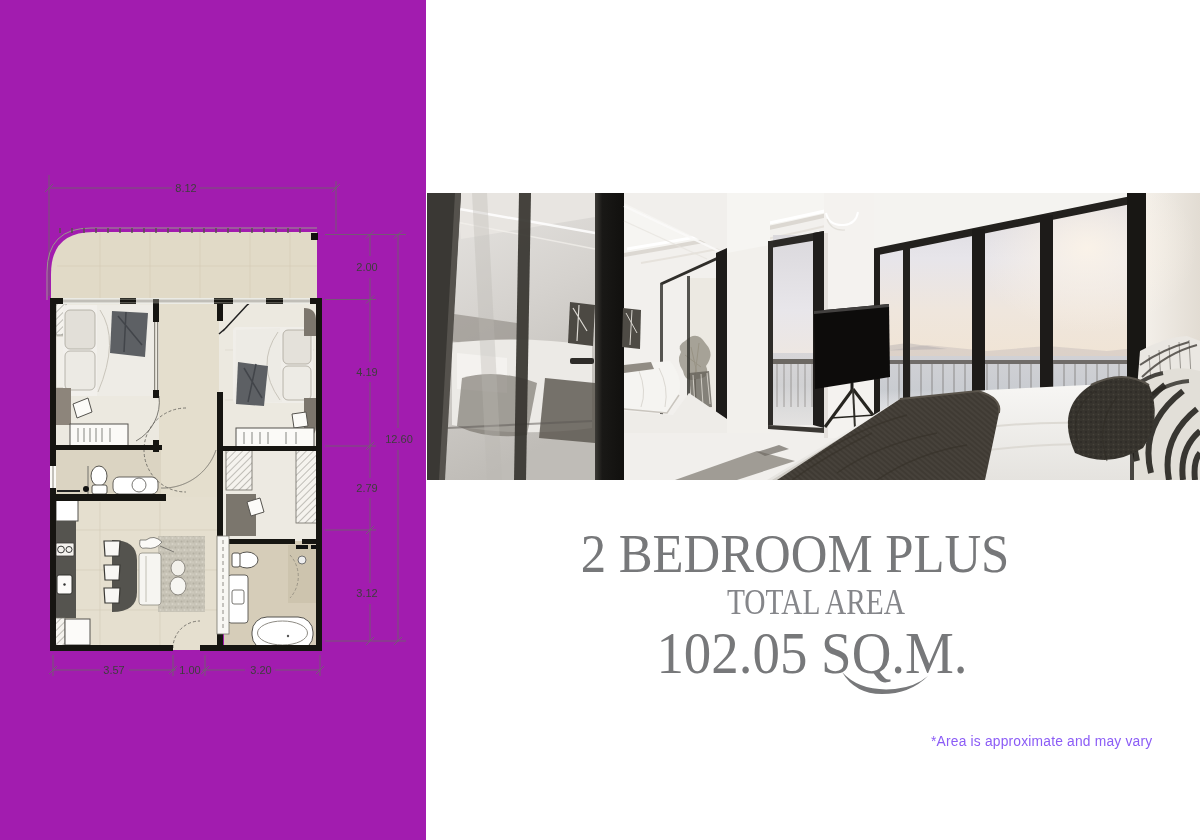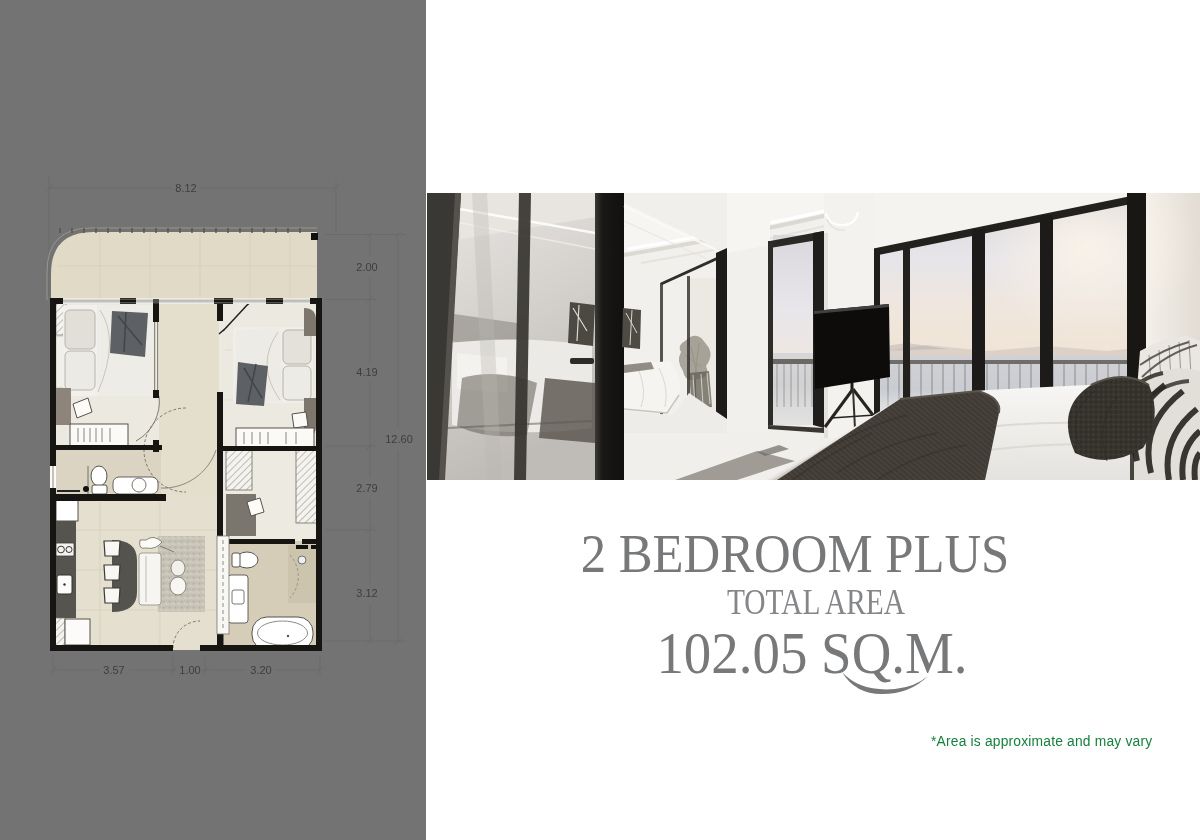--- a/index.html
+++ b/index.html
@@ -1,25 +1,25 @@
 <!DOCTYPE html>
 <html><head>
 <meta charset="utf-8">
 <style>
   html,body{margin:0;padding:0;}
   body{width:1200px;height:840px;position:relative;background:#ffffff;font-family:"Liberation Sans",sans-serif;overflow:hidden;}
-  #left{position:absolute;left:0;top:0;width:426px;height:840px;background:#737373;}
+  #left{position:absolute;left:0;top:0;width:426px;height:840px;background:#a21caf;}
   #photo{position:absolute;left:427px;top:193px;width:773px;height:287px;}
   #title{position:absolute;left:427px;top:527px;width:736px;text-align:center;line-height:1;
     font-family:"Liberation Serif",serif;font-size:54px;color:#77787a;transform:scaleX(0.94);white-space:nowrap;}
   #subtitle{position:absolute;left:427px;top:585px;width:778px;text-align:center;line-height:1;
     font-family:"Liberation Serif",serif;font-size:35px;color:#85868a;transform:scaleX(0.84);}
   #area{position:absolute;left:427px;top:623px;width:770px;text-align:center;line-height:1;
     font-family:"Liberation Serif",serif;font-size:60px;color:#77787a;transform:scaleX(0.915);}
-  #note{position:absolute;left:931px;top:734px;width:270px;font-size:13.8px;color:#15803d;letter-spacing:0.2px;}
+  #note{position:absolute;left:931px;top:734px;width:270px;font-size:13.8px;color:#8b5cf6;letter-spacing:0.2px;}
 </style>
 </head>
 <body>
 <div id="left">
 <svg id="plan" width="426" height="840" viewBox="0 0 426 840">
 <defs>
 <pattern id="hatch" width="5" height="5" patternUnits="userSpaceOnUse" patternTransform="rotate(45)">
   <rect width="5" height="5" fill="#f5f3ee"></rect>
           <line x1="0" y1="0" x2="0" y2="5" stroke="#8a8880" stroke-width="1"></line>
 </pattern>

